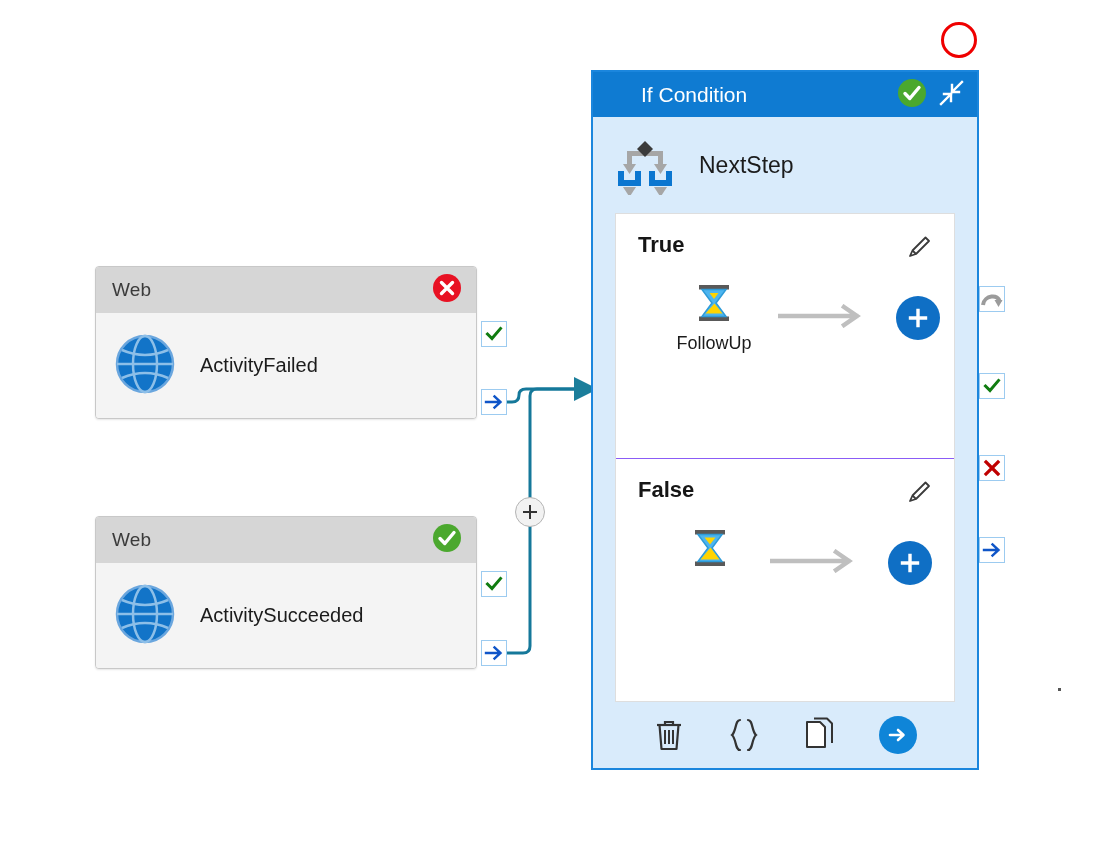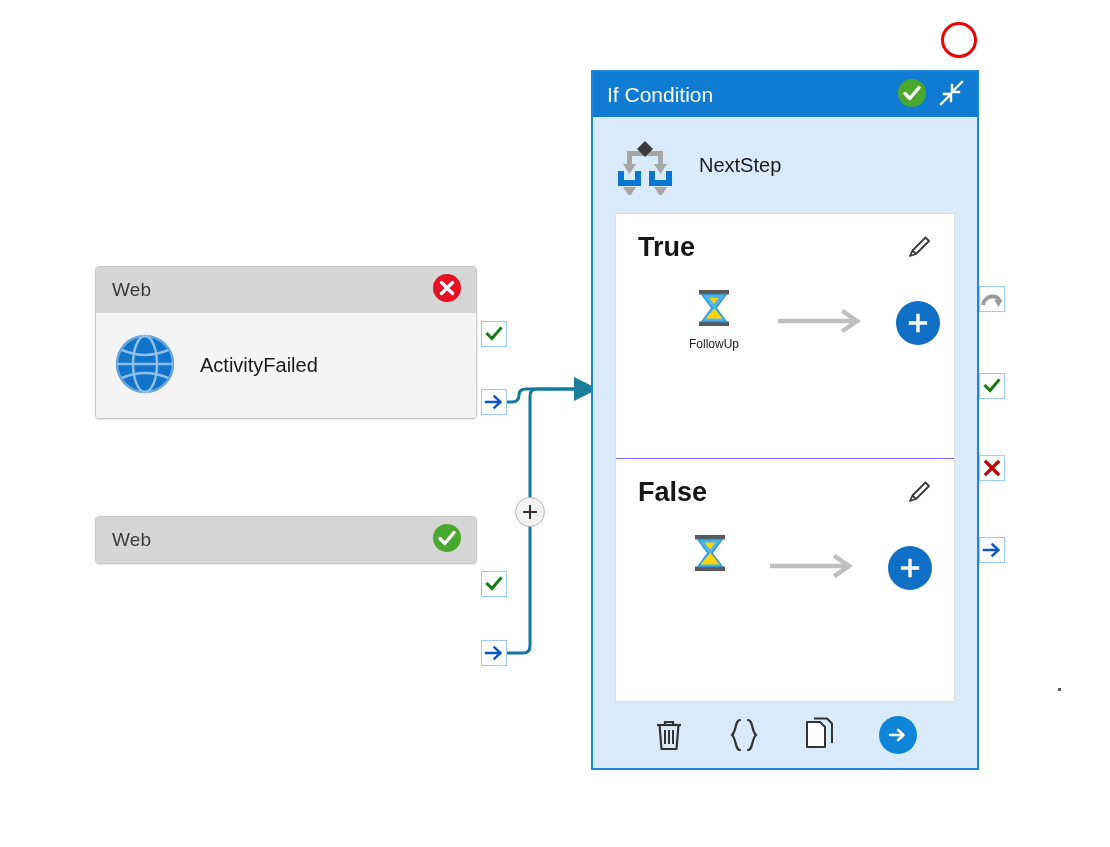--- a/index.html
+++ b/index.html
@@ -91,35 +91,36 @@
     display: flex;
     align-items: center;
     padding: 0 10px 0 14px;
     box-sizing: border-box;
     flex: 0 0 auto;
   }
   .panel-title {
     color: #ffffff;
     font-size: 21px;
     flex: 1 1 auto;
+    margin-left: 34px;
   }
   .panel-title-icons {
     display: flex;
     align-items: center;
     gap: 6px;
   }
   .panel-subhead {
     display: flex;
     align-items: center;
     padding: 14px 0 14px 20px;
     box-sizing: border-box;
     flex: 0 0 auto;
   }
   .panel-subhead-label {
-    font-size: 20px;
+    font-size: 23px;
     color: #1b1b1b;
     margin-left: 22px;
   }
 
   .branches {
     margin: 0 22px;
     background: #ffffff;
     border: 1px solid #dedede;
     flex: 1 1 auto;
     display: flex;
@@ -127,21 +128,21 @@
     box-sizing: border-box;
   }
   .branch {
     flex: 1 1 50%;
     position: relative;
     box-sizing: border-box;
     padding: 18px 22px 0 22px;
   }
   .branch + .branch { border-top: 1px solid #8b5cf6; }
   .branch-title {
-    font-size: 27px;
+    font-size: 22px;
     font-weight: bold;
     color: #161616;
   }
   .branch-edit {
     position: absolute;
     right: 20px;
     top: 18px;
     cursor: pointer;
   }
   .branch-row {
@@ -150,21 +151,21 @@
     margin-top: 24px;
     padding-left: 28px;
   }
   .activity-stub {
     width: 96px;
     display: flex;
     flex-direction: column;
     align-items: center;
   }
   .activity-name {
-    font-size: 12px;
+    font-size: 18px;
     color: #1b1b1b;
     margin-top: 4px;
     width: 96px;
     text-align: center;
     line-height: 1.25;
     word-break: break-all;
   }
   .flow-arrow { margin: 22px 0 0 16px; }
   .add-circle {
     width: 44px;
@@ -300,20 +301,33 @@
 
   <div class="card" style="left:95px; top:516px;">
     <div class="card-header">
       <span class="card-header-title">Web</span>
       <span>
         <svg width="30" height="30" viewBox="0 0 30 30">
           <circle cx="15" cy="15" r="14" fill="#4ba82e"></circle>
           <path d="M8 15.5 L12.8 20.5 L22 9.5" fill="none" stroke="#fff" stroke-width="3.4" stroke-linecap="round" stroke-linejoin="round"></path>
         </svg>
       </span>
+    </div>
+    <div class="card-body">
+      <span>
+        <svg width="62" height="62" viewBox="0 0 62 62">
+          <circle cx="31" cy="31" r="28" fill="#1274c8"></circle>
+          <ellipse cx="31" cy="31" rx="28" ry="28" fill="none" stroke="#6aa6de" stroke-width="2.5"></ellipse>
+          <ellipse cx="31" cy="31" rx="12" ry="28" fill="none" stroke="#8dbfe8" stroke-width="2.5"></ellipse>
+          <line x1="3" y1="31" x2="59" y2="31" stroke="#8dbfe8" stroke-width="2.5"></line>
+          <path d="M8 17 Q31 27 54 17" fill="none" stroke="#8dbfe8" stroke-width="2.5"></path>
+          <path d="M8 45 Q31 35 54 45" fill="none" stroke="#8dbfe8" stroke-width="2.5"></path>
+        </svg>
+      </span>
+      <span class="card-label">ActivitySucceeded</span>
     </div>
   </div>
 
   <div class="badge" style="left:481px; top:571px;">
     <svg width="18" height="18" viewBox="0 0 18 18">
       <path d="M2.5 9 L7 13.5 L15.5 3.5" fill="none" stroke="#107c10" stroke-width="3" stroke-linecap="square"></path>
     </svg>
   </div>
   <div class="badge" style="left:481px; top:640px;">
     <svg width="20" height="18" viewBox="0 0 20 18">

